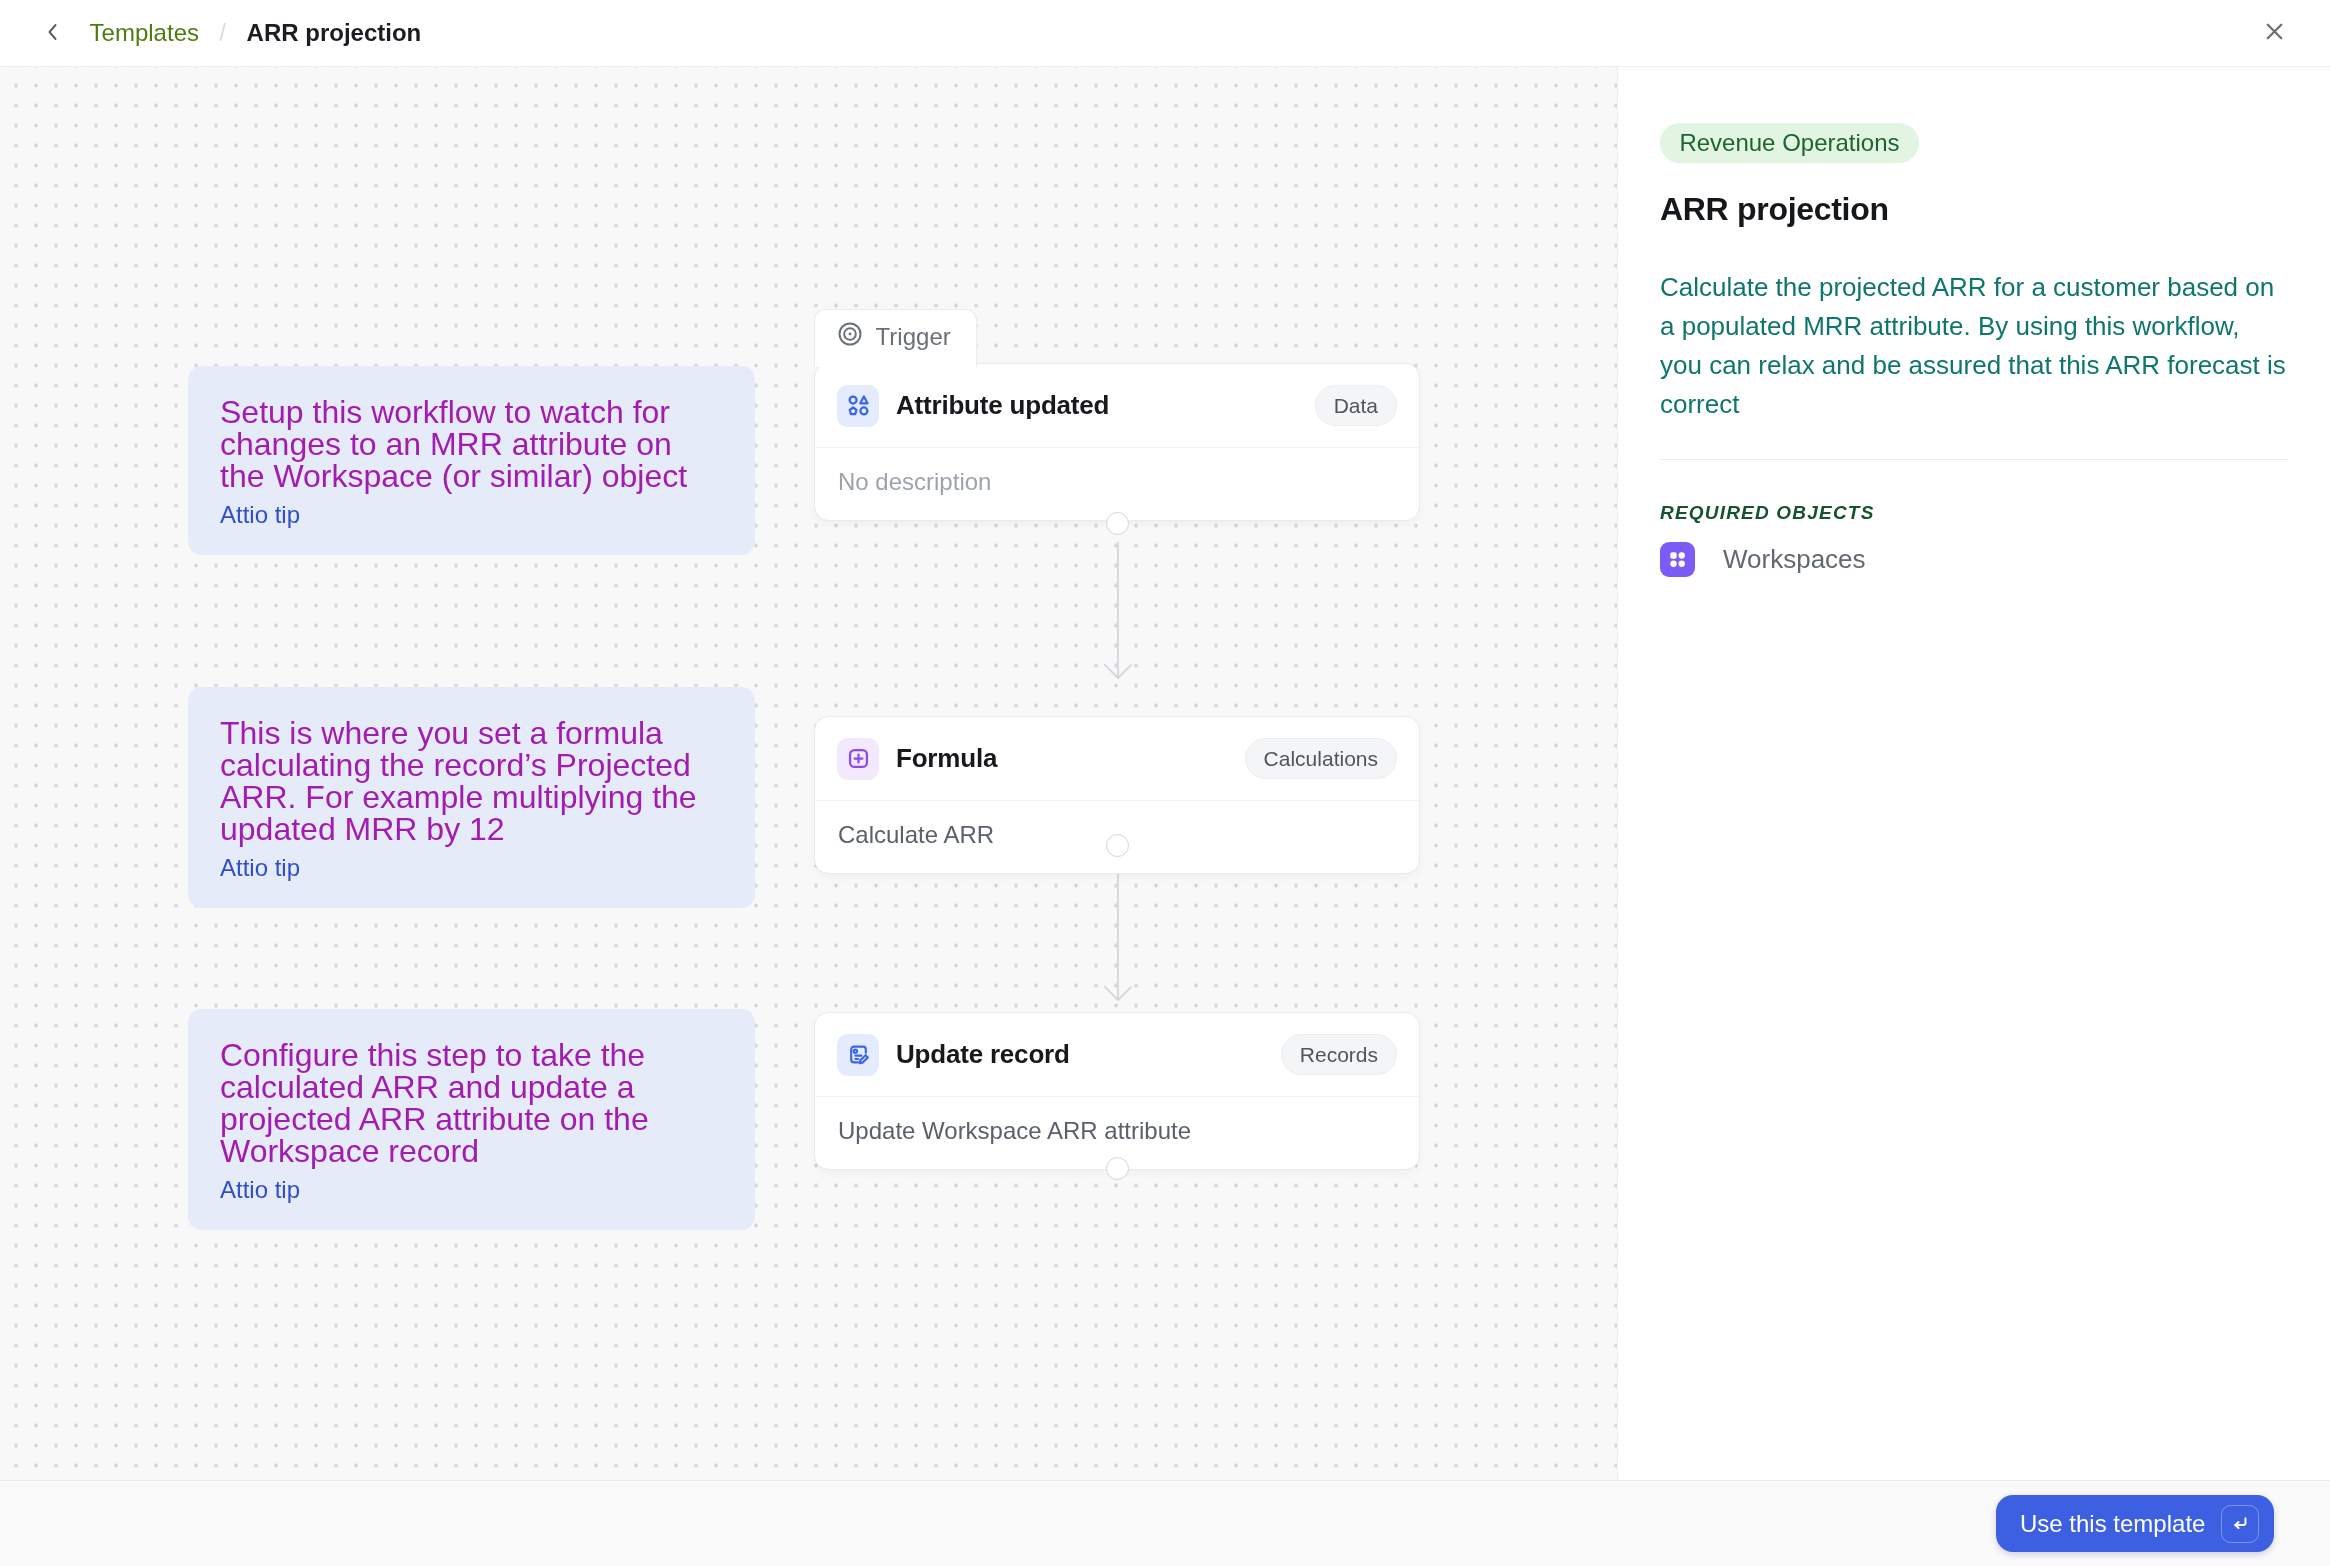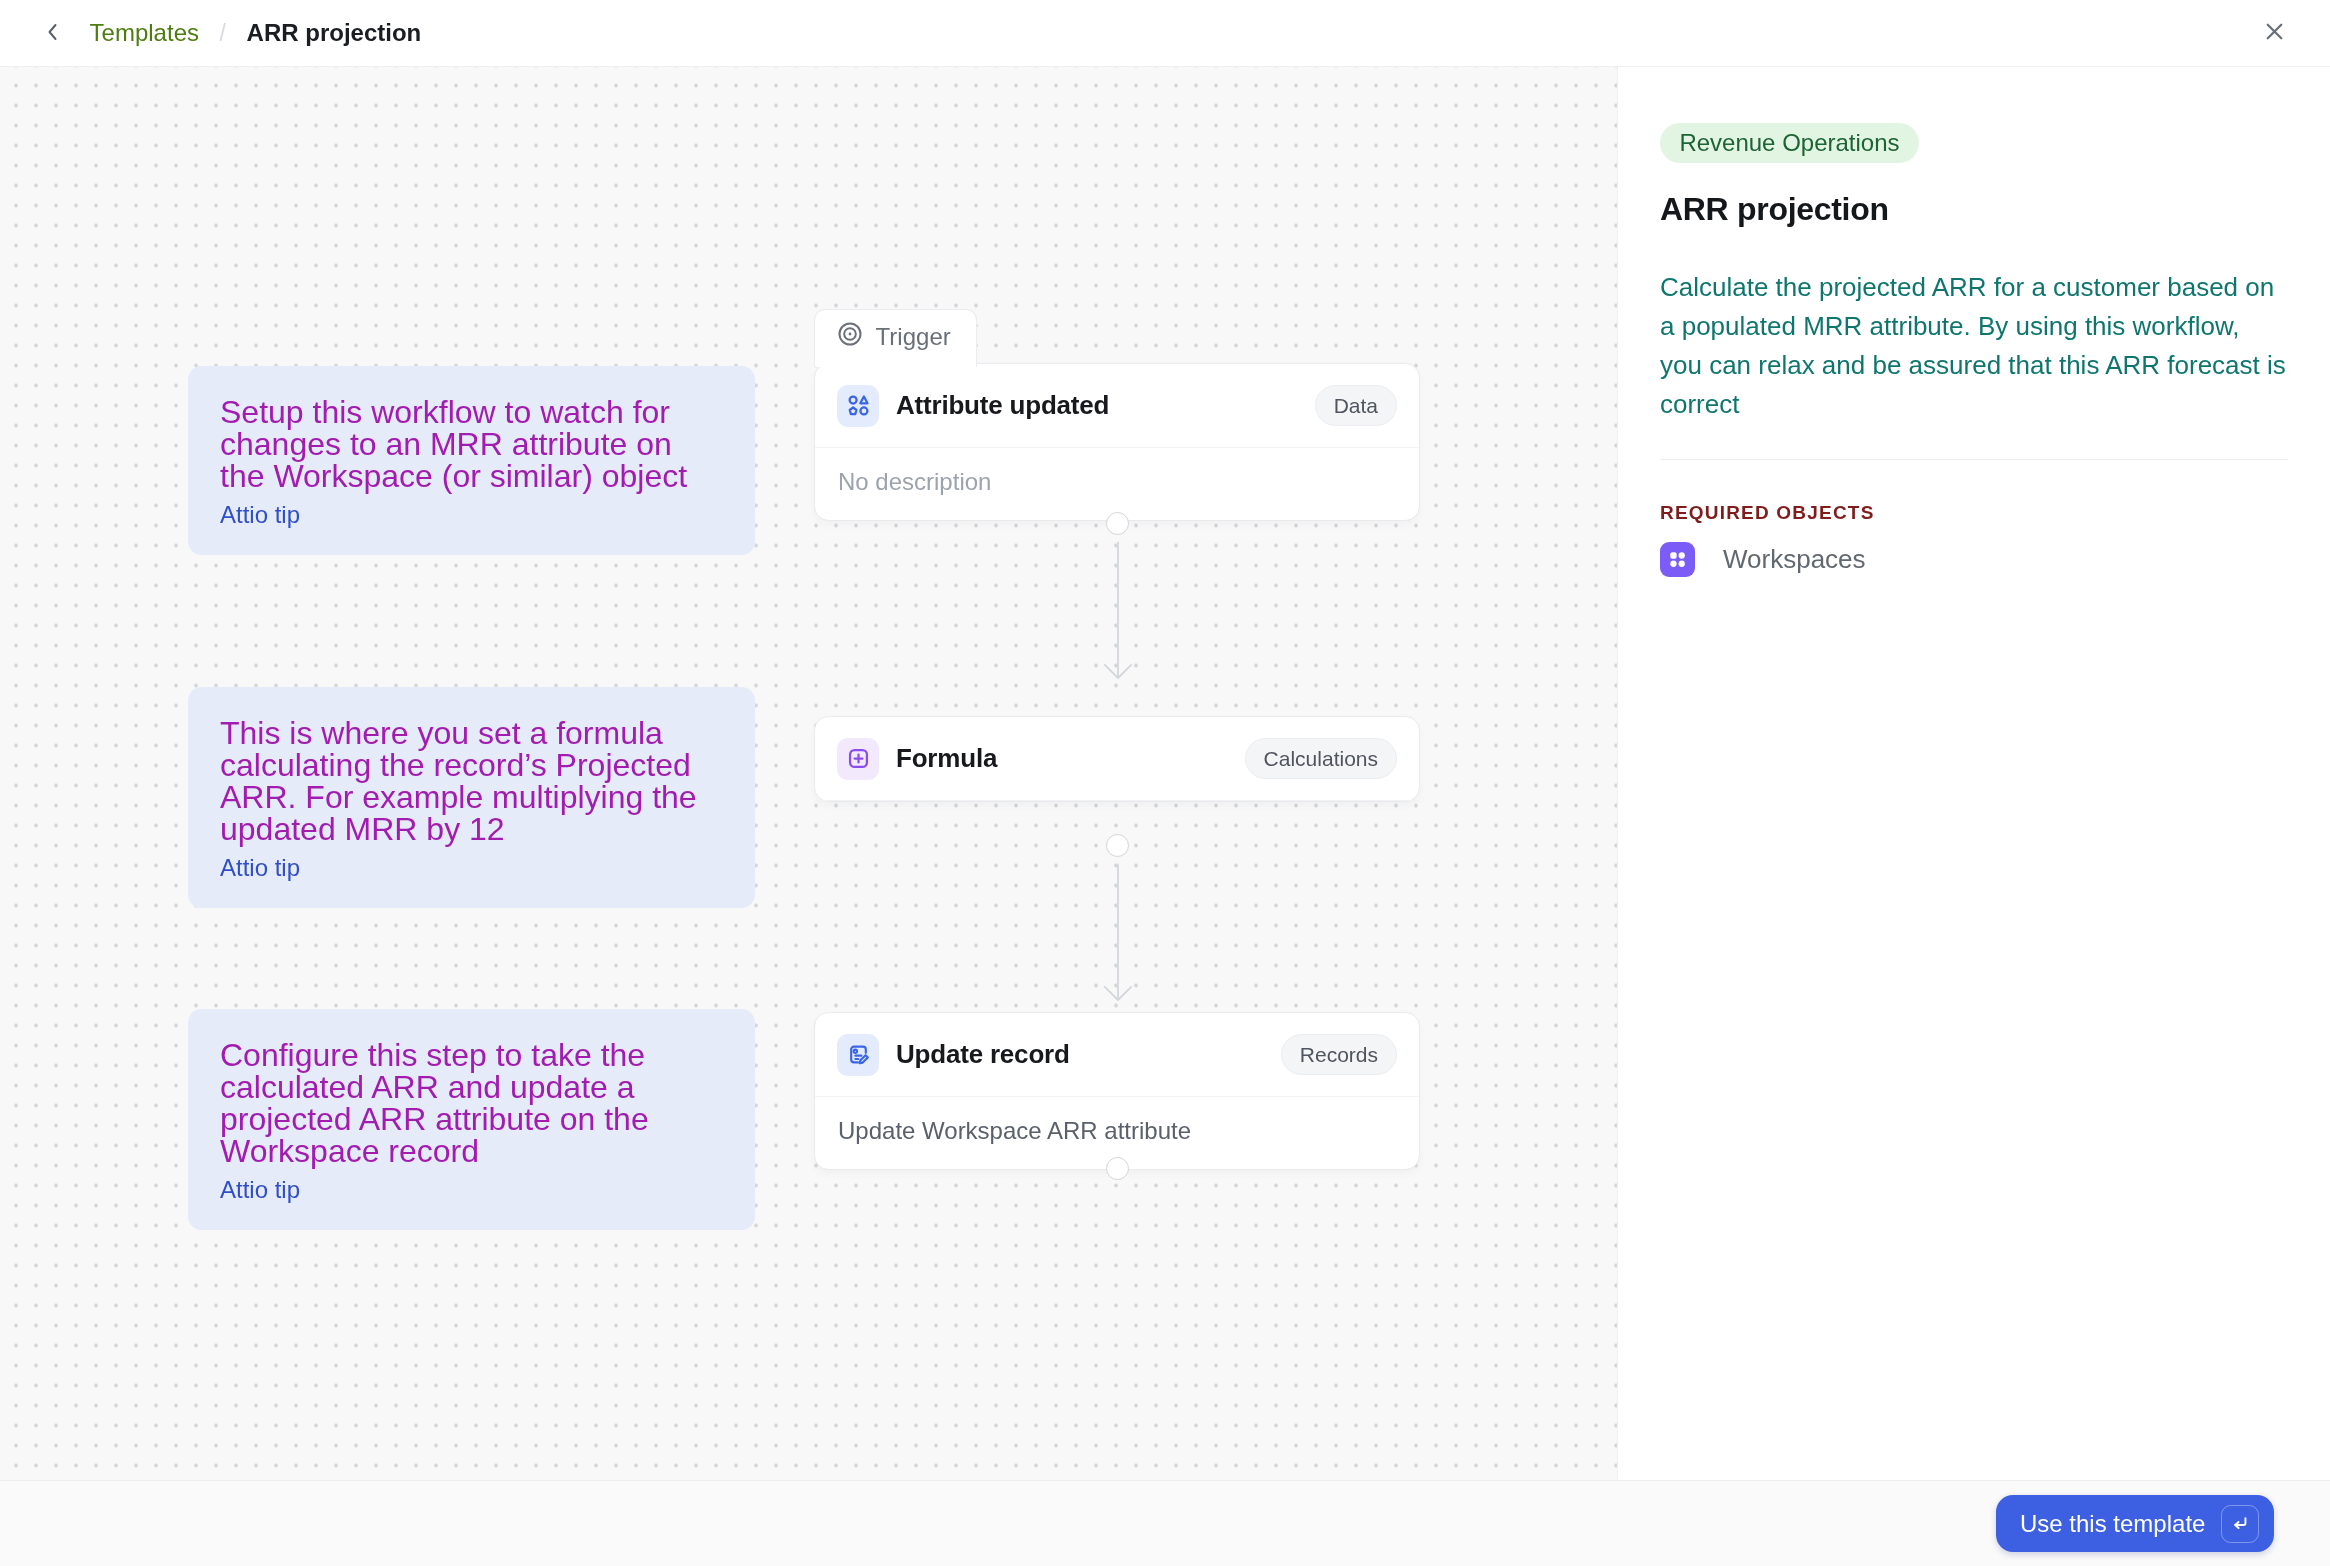--- a/index.html
+++ b/index.html
@@ -109,21 +109,21 @@
   }
   .category-badge {
     display: inline-block; margin-top: 56px;
     background: #E2F5E3; color: #1D6434;
     font-size: 24px; line-height: 40px; padding: 0 19.4px;
     border-radius: 24px;
   }
   .panel-title { margin-top: 28px; font-size: 32px; font-weight: 700; color: #15181B; letter-spacing: -0.3px; }
   .panel-desc { margin-top: 40px; font-size: 26px; line-height: 39px; color: #0f766e; max-width: 631px; }
   .panel-divider { margin-top: 35px; height: 1.2px; background: #ECEDEF; }
-  .required-label { margin-top: 42px; font-size: 19px; font-weight: 600; letter-spacing: 1.2px; color: #7f1d1d; }
+  .required-label { margin-top: 42px; font-size: 19px; font-weight: 600; letter-spacing: 1.2px; color: #14532d; font-style: italic; }
   .object-row { margin-top: 18px; display: flex; align-items: center; gap: 28px; }
   .object-icon { width: 35px; height: 35px; border-radius: 9px; background: #7C5CF6; display: flex; align-items: center; justify-content: center; flex: 0 0 35px; }
   .object-name { font-size: 26px; color: #62686F; }
 
   
   .footer {
     flex: 0 0 86px; height: 86px;
     background: #FAFAFB; border-top: 1.2px solid #EDEDEF;
     display: flex; align-items: center; justify-content: flex-end;
     padding: 0 56px;
@@ -228,20 +228,21 @@
             <svg width="27" height="27" viewBox="0 0 24 24" fill="none" stroke="#8A4DEB" stroke-width="2" stroke-linecap="round" stroke-linejoin="round">
                 <rect x="4.5" y="4.5" width="15" height="15" rx="4"></rect>
                 <line x1="12" y1="8.5" x2="12" y2="15.5"></line>
                 <line x1="8.5" y1="12" x2="15.5" y2="12"></line>
               </svg>
           </span>
           <span class="node-title">Formula</span>
           <span class="node-badge">Calculations</span>
         </div>
         <div class="node-divider"></div>
+        <div class="node-desc desc-normal">Calculate ARR</div>
       </div>
       <div class="port port-2"></div>
       <svg class="connector conn-2" width="42" height="146" viewBox="0 0 70 240" fill="none" stroke="#D3D6DB" stroke-width="3" stroke-linecap="round" stroke-linejoin="round">
           <line x1="35" y1="4" x2="35" y2="228"></line>
           <polyline points="13,208 35,230 57,208"></polyline>
         </svg>
 
       <div class="node-card node-3">
         <div class="node-header">
           <span class="node-icon blue">

